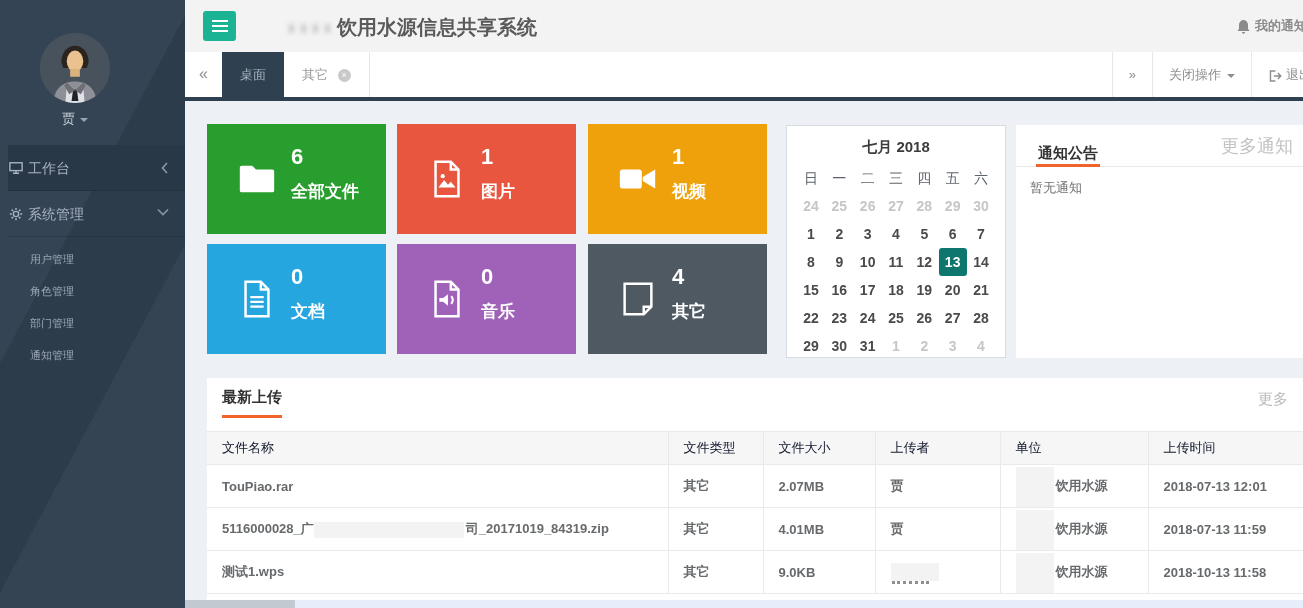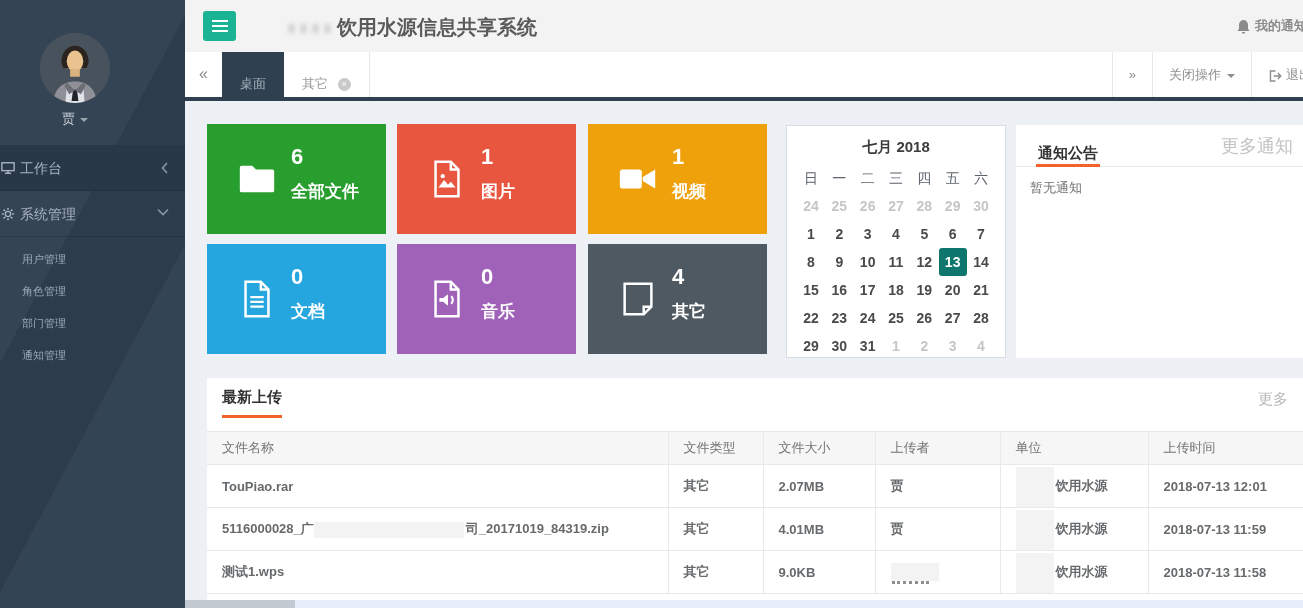--- a/index.html
+++ b/index.html
@@ -12,21 +12,21 @@
     background:#2f4050;
     background-image:linear-gradient(118deg, rgba(255,255,255,0.025) 0 38%, rgba(0,0,0,0.06) 38% 62%, rgba(255,255,255,0.02) 62%);
   }
   .profile { position:relative; height:145px; }
   .avatar { position:absolute; left:40px; top:33px; width:70px; height:70px;
     border-radius:50%; overflow:hidden; background:#47525c; }
   .username { position:absolute; left:0; top:110px; width:150px; text-align:center;
     color:#ccd3da; font-size:13px; }
   .caret-down { display:inline-block; width:0; height:0; margin-left:5px; vertical-align:middle;
     border-left:4px solid transparent; border-right:4px solid transparent; border-top:4px solid #9aa5b1; }
-  .menu { position:absolute; top:145px; left:0; right:0; }
+  .menu { position:absolute; top:145px; left:8px; right:0; }
   .menu-item { position:relative; height:46px; line-height:46px; color:#a7b1c2;
     font-size:14px; padding-left:20px; cursor:pointer; border-bottom:1px solid rgba(0,0,0,0.12); }
   .menu-item.active { background:#293846; }
   .menu-item .mi-icon { position:absolute; left:1px; top:16px; }
   .menu-item .mi-chev { position:absolute; right:16px; top:17px; }
   .submenu { padding:6px 0 8px 0; }
   .submenu-item { position:relative; height:32px; line-height:32px; color:#9aa6b5;
     font-size:11px; padding-left:22px; cursor:pointer; }
   .submenu-item.active { color:#ffffff; font-weight:bold; }
   .submenu-item .mi-chev { position:absolute; right:18px; top:11px; }
@@ -43,21 +43,21 @@
     font-size:20px; font-weight:bold; color:#5a5a5a; white-space:nowrap; }
   .notify { position:absolute; right:-4px; top:0; height:52px; line-height:52px;
     color:#8b8b8b; font-size:13px; font-weight:bold; white-space:nowrap; cursor:pointer; }
   .notify svg { vertical-align:middle; margin-right:4px; }
 
   
   .tabbar { position:absolute; left:185px; top:52px; width:1118px; height:49px;
     background:#fff; border-bottom:4px solid #2f4050; }
   .tab-scroll { width:37px; height:45px; line-height:43px; text-align:center;
     color:#8b8b8b; font-size:16px; float:left; cursor:pointer; }
-  .tab { float:left; height:45px; line-height:45px; padding:9px 18px; font-size:13px;
+  .tab { float:left; height:45px; line-height:45px; padding:0 18px; font-size:13px;
     color:#999; border-right:1px solid #e7e7e7; cursor:pointer; white-space:nowrap; }
   .tab.active { background:#2f4050; color:#a9b3bf; border-right:none; }
   .tab-close { display:inline-block; width:13px; height:13px; line-height:12px; margin-left:6px;
     background:#c9c9c9; color:#fff; border-radius:50%; font-size:9px; text-align:center;
     vertical-align:middle; cursor:pointer; }
   .tab-right { position:absolute; right:0; top:0; height:45px; }
   .tab-right .tr-item { float:left; height:45px; line-height:45px; padding:0 16px;
     color:#8d8d8d; font-size:13px; border-left:1px solid #e7e7e7; cursor:pointer; white-space:nowrap; }
   .tab-right .caret-down { border-top-color:#8d8d8d; margin-left:6px; }
   .tab-right svg { vertical-align:middle; margin-right:4px; }
@@ -89,21 +89,21 @@
   .notice-more { position:absolute; right:10px; top:0; height:42px; line-height:42px;
     font-size:18px; color:#c3c3c3; cursor:pointer; }
   .notice-body { padding:12px 14px; font-size:13px; color:#6f6f6f; }
 
   .uploads { left:22px; top:277px; width:1096px; height:223px; padding:0; overflow:hidden; }
   .uploads-head { position:relative; height:46px; }
   .uploads-title { position:absolute; left:15px; top:10px; font-size:15px; font-weight:bold; color:#333;
     padding-bottom:8px; border-bottom:3px solid #f2632c; }
   .uploads-more { position:absolute; right:15px; top:12px; font-size:15px; color:#b9b9b9; cursor:pointer; }
   table.uptable { width:100%; border-collapse:collapse; margin-top:7px; table-layout:fixed; }
-  .uptable th { background:#f6f6f7; font-weight:normal; color:#737373; font-size:13px; text-align:left;
+  .uptable th { background:#f6f6f7; font-weight:normal; color:#0f172a; font-size:13px; text-align:left;
     height:33px; padding-left:15px; border:1px solid #e7eaec; border-left:none; }
   .uptable th:last-child, .uptable td:last-child { border-right:none; }
   .uptable td { height:43px; font-size:13px; font-weight:bold; color:#676a6c; padding-left:15px;
     border:1px solid #e7eaec; border-left:none; background:#fff; white-space:nowrap; overflow:hidden; }
   .col-name { width:461px; } .col-type { width:95px; } .col-size { width:112px; }
   .col-up { width:125px; } .col-unit { width:148px; } .col-time { width:155px; }
   .redact { display:inline-block; background:#f3f3f3; height:16px; vertical-align:middle; margin-right:2px; }
   .redact.tall { height:40px; margin:-12px 2px -12px 0; }
   .redact.frag { position:relative; height:18px; }
   .redact.frag::after { content:""; position:absolute; left:1px; right:10px; bottom:-3px;
@@ -372,21 +372,21 @@
               <td><span>贾</span></td>
               <td><span class="redact tall" style="width: 38px;"></span><span>饮用水源</span></td>
               <td>2018-07-13 11:59</td>
             </tr>
             <tr>
               <td><span>测试1.wps</span></td>
               <td>其它</td>
               <td>9.0KB</td>
               <td><span class="redact frag" style="width: 48px;"></span></td>
               <td><span class="redact tall" style="width: 38px;"></span><span>饮用水源</span></td>
-              <td>2018-07-13 11:58</td>
+              <td>2018-10-13 11:58</td>
             </tr>
           </tbody>
       </table>
     </div>
 
     <div class="hscroll">
       <div class="hscroll-thumb"></div>
     </div>
   </main>
 </div>

